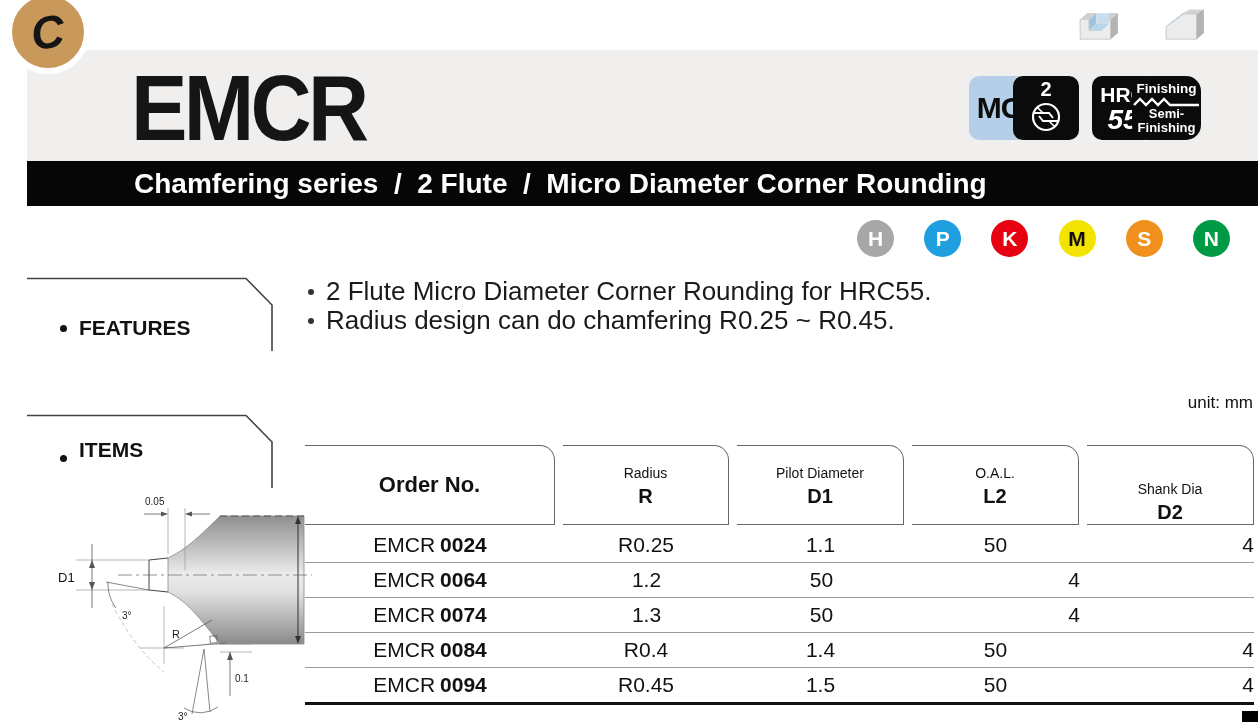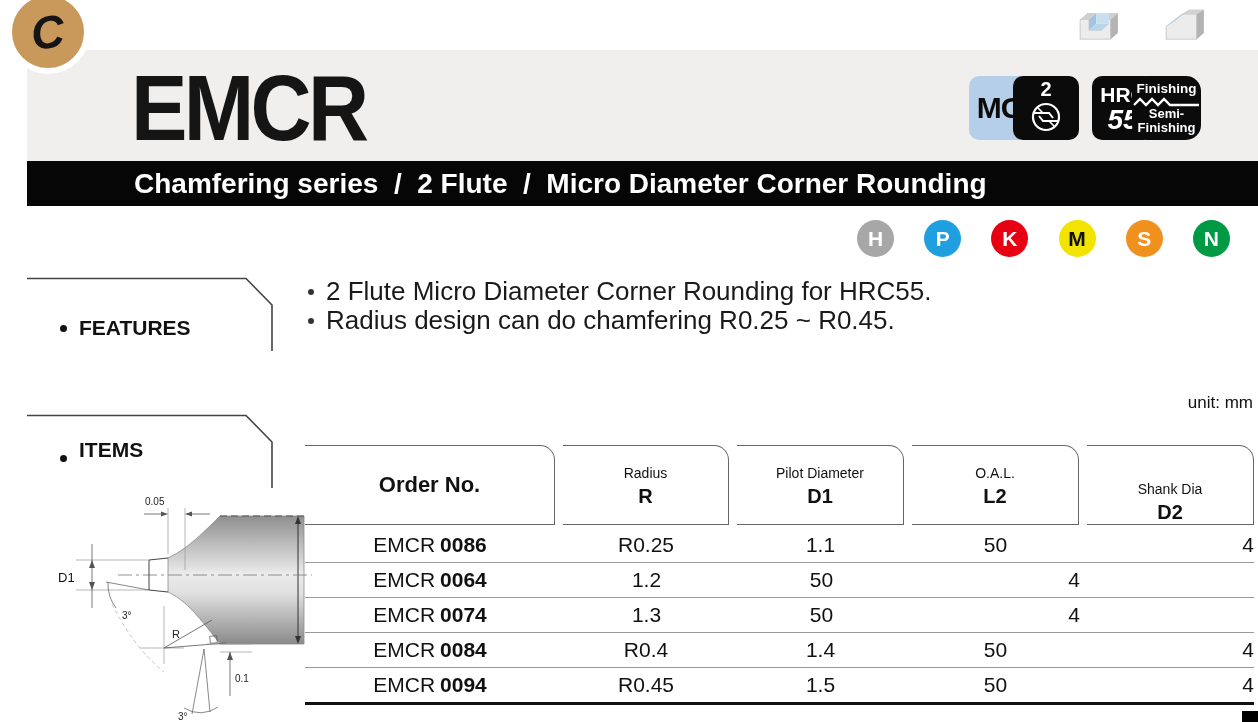--- a/index.html
+++ b/index.html
@@ -200,21 +200,21 @@
         </div>
         <div class="th c4">
           <div class="th-line1">Shank Dia</div>
           <div class="th-line2">D2</div>
         </div>
       </div>
     <div class="tbody">
         <div class="tr">
           <div class="td c0">
             <span>EMCR</span>
-            <b>0086</b>
+            <b>0024</b>
           </div>
           <div class="td c1">R0.25</div>
           <div class="td c2">1.1</div>
           <div class="td c3">50</div>
           <div class="td c4">4</div>
         </div>
         <div class="tr">
           <div class="td c0">
             <span>EMCR</span>
             <b>0064</b>

